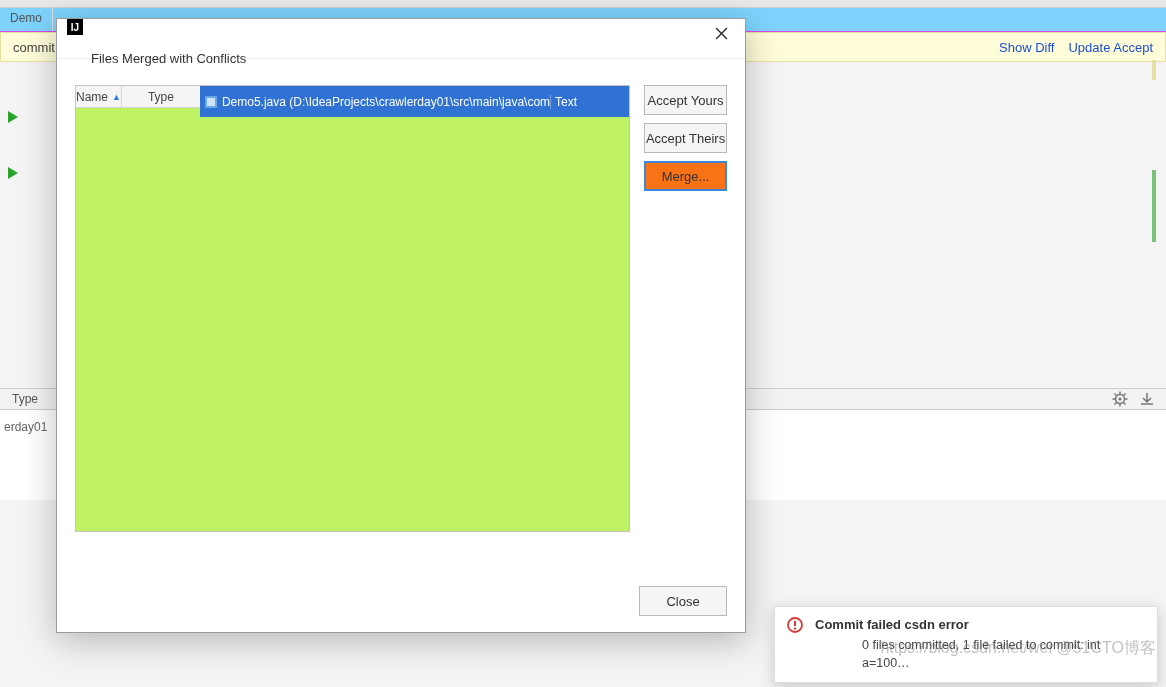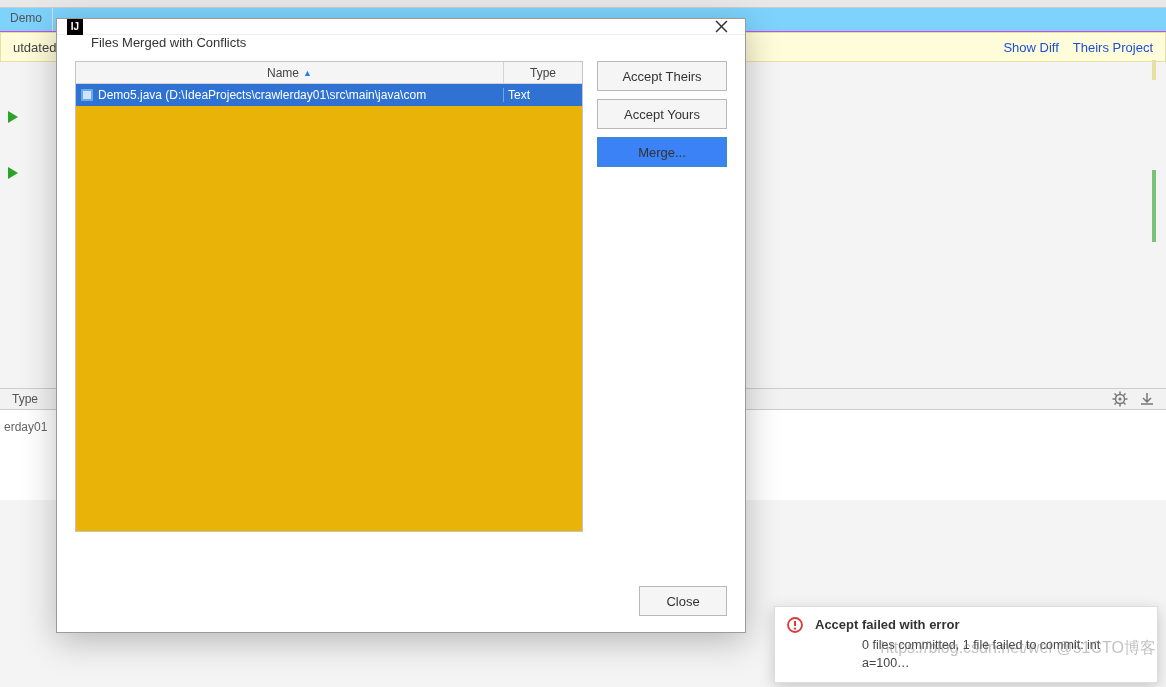--- a/index.html
+++ b/index.html
@@ -53,59 +53,59 @@
     .log-line { padding:2px 2px;}
     
     .dialog {
       position:absolute; top:18px; left:56px;
       width:690px; height:615px;
       background:#fff; border:1px solid #9b9b9b;
       box-shadow:0 8px 32px rgba(0,0,0,0.25);
       display:flex; flex-direction:column;
     }
     .dialog-titlebar {
-      height:16px; display:flex; align-items:center; padding:0 10px;
+      height:40px; display:flex; align-items:flex-start; padding:0 10px;
       border-bottom:1px solid #eee;
     }
     .dialog-titlebar .app-icon {
       width:16px; height:16px; background:#000; color:#fff;
       font-size:10px; font-weight:bold; display:flex; align-items:center; justify-content:center;
       margin-right:8px;
     }
     .dialog-titlebar .title { font-size:13px; color:#333;margin-top:32px; }
     .dialog-titlebar .close-btn {
       margin-left:auto; width:28px; height:28px; display:flex;
       align-items:center; justify-content:center; cursor:pointer;
     }
     .dialog-body { flex:1; padding:26px 18px 14px 18px; display:flex; gap:14px; }
     .file-pane {
-      flex:1; border:1px solid #c4c4c4; background:#eab308;
-      display:flex; flex-direction:column;
+      flex:1; border:1px solid #c4c4c4; background:#bef264;
+      display:flex; justify-content:flex-end;
     }
     .tbl-header {
       display:flex; height:22px; background:#f5f5f5; border-bottom:1px solid #d4d4d4;
       font-size:12px; color:#444;
     }
     .th-name { flex:1; display:flex; align-items:center; justify-content:center; border-right:1px solid #d4d4d4; gap:4px; cursor:pointer; }
     .th-type { width:78px; display:flex; align-items:center; justify-content:center; cursor:pointer; }
     .sort-arrow { color:#2b7de9; font-size:9px; }
     .row {
-      display:flex; align-items:center; height:22px;
+      display:flex; align-items:center; height:31px;
       background:#2f72d4; color:#fff; font-size:12px;
     }
     .row .file-icon { width:18px; display:flex; justify-content:center; margin:0 2px; }
     .row .cell-name { flex:1; padding-left:0; white-space:nowrap; overflow:hidden; border-right:1px solid rgba(255,255,255,0.35); }
     .row .cell-type { width:78px; padding-left:4px; }
     .btn-col { width:130px; display:flex; flex-direction:column; gap:8px; }
     .btn {
       height:30px; border:1px solid #b8b8b8; background:#f5f5f5;
       font-size:13px; color:#333; display:flex; align-items:center; justify-content:center;
       cursor:pointer;
     }
-    .btn.focused { border:2px solid #3b87d8; background:#3b82f6; }
+    .btn.focused { border:2px solid #3b87d8; background:#f97316; }
     .dialog-footer {
       padding:12px 18px 16px; display:flex; justify-content:flex-end;
       border-top:none;
     }
     .dialog-footer .btn { width:88px;margin-top:28px; }
     
     .notif {
       position:absolute; right:8px; bottom:4px;
       width:384px; background:#fff; border:1px solid #ddd;
       box-shadow:0 4px 14px rgba(0,0,0,0.18);
@@ -127,24 +127,24 @@
     .icon-btn { cursor:pointer; color:#888; display:flex; align-items:center; }
   </style>
 </head>
 <body>
 
 <div class="bg-tabs"></div>
 <div class="editor-tabs">
   <div class="tab">Demo</div>
 </div>
 <div class="warn-bar">
-  <span>utdated</span>
+  <span>commit</span>
   <span class="spacer"></span>
   <span class="link">Show Diff</span>
-  <span class="link">Theirs Project</span>
+  <span class="link">Update Accept</span>
 </div>
 <div class="right-marker"></div>
 <div class="right-marker2"></div>
 
 <div class="gutter">
   <span>
     <svg width="14" height="14" viewBox="0 0 14 14">
         <polygon points="2,1 12,7 2,13" fill="#29a329"></polygon>
       </svg>
   </span>
@@ -210,35 +210,35 @@
           <svg width="14" height="14" viewBox="0 0 14 14">
               <rect x="1" y="1" width="12" height="12" rx="1" fill="#6aa8e8"></rect>
               <rect x="3" y="3" width="8" height="8" fill="#cfe4fa"></rect>
             </svg>
         </span>
         <span class="cell-name">Demo5.java (D:\IdeaProjects\crawlerday01\src\main\java\com</span>
         <span class="cell-type">Text</span>
       </div>
     </div>
     <div class="btn-col">
+      <div class="btn">Accept Yours</div>
       <div class="btn">Accept Theirs</div>
-      <div class="btn">Accept Yours</div>
       <div class="btn focused">Merge...</div>
     </div>
   </div>
   <div class="dialog-footer">
     <div class="btn">Close</div>
   </div>
 </div>
 
 <div class="notif">
   <span class="icon">
     <svg width="16" height="16" viewBox="0 0 16 16">
       <circle cx="8" cy="8" r="7" fill="#fff" stroke="#d93b3b" stroke-width="1.8"></circle>
       <line x1="8" y1="4" x2="8" y2="9" stroke="#d93b3b" stroke-width="2"></line>
       <circle cx="8" cy="11.6" r="1.2" fill="#d93b3b"></circle>
     </svg>
   </span>
-  <div class="title">Accept failed with error</div>
+  <div class="title">Commit failed csdn error</div>
   <div class="msg">0 files committed, 1 file failed to commit: int a=100…</div>
 </div>
 
 <div class="watermark">https://blog.csdn.net/wei @51CTO博客</div>
 
 </body></html>

